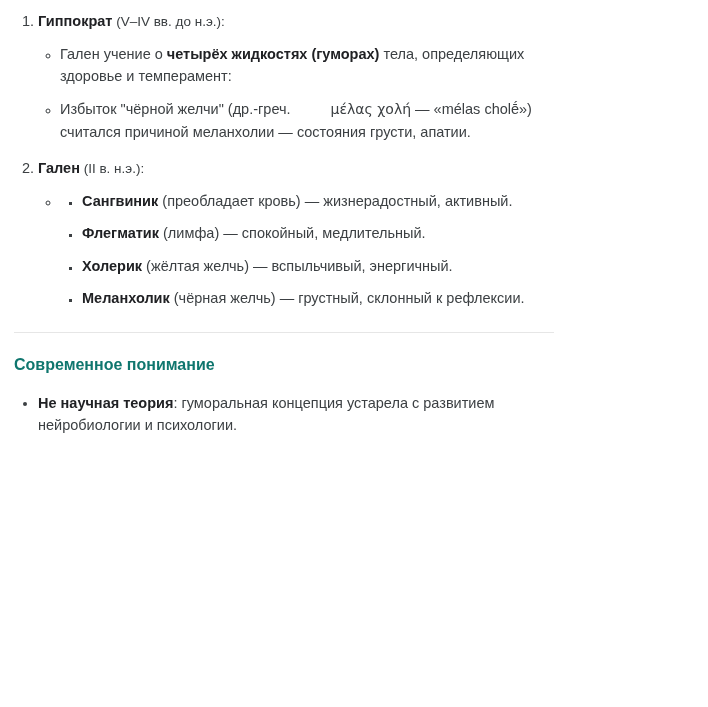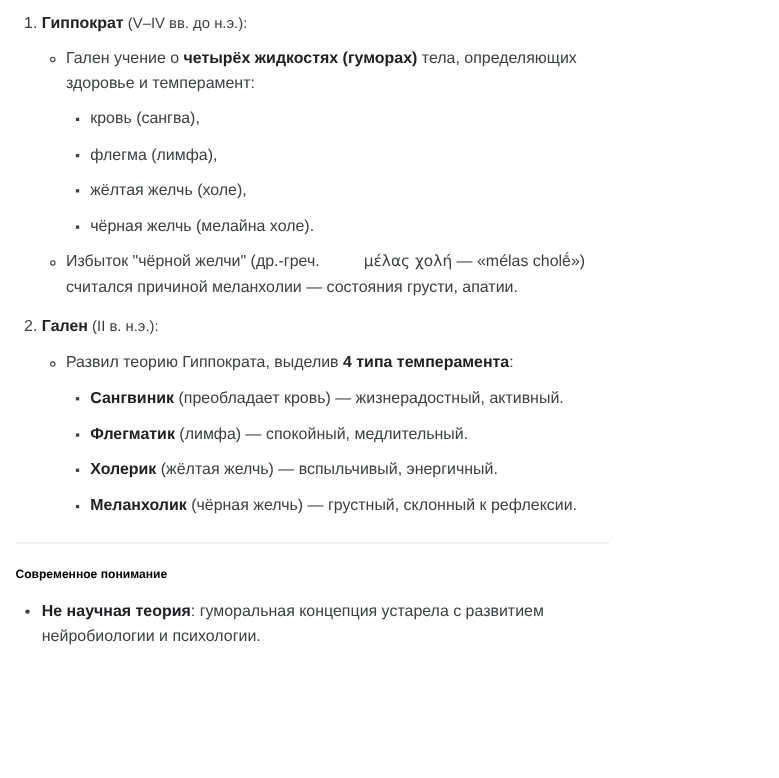--- a/index.html
+++ b/index.html
@@ -63,23 +63,23 @@
   }
   .small-caps {
     font-size: 13.5px;
   }
   hr.sep {
     border: none;
     border-top: 1px solid #e6e6e6;
     margin: 22px 0 20px 0;
   }
   h3.section {
-    font-size: 11px;
+    font-size: 16px;
     font-weight: bold;
-    color: #000000;
+    color: #0f766e;
     margin: 0 0 14px 0;
   }
   ul.bullets {
     margin: 0;
     padding-left: 24px;
     list-style-type: disc;
   }
   ul.bullets > li {
     margin-bottom: 10px;
   }
@@ -94,38 +94,31 @@
 
 <div class="page">
 
   <ol class="lvl1">
 
     <li>
       <span class="txt"><b>Гиппократ</b><span class="small-caps"> (V–IV вв. до н.э.):</span></span>
       <ul class="lvl2">
         <li>
           <span class="txt"><span>Гален учение о </span><b>четырёх жидкостях (гуморах)</b><span> тела, определяющих здоровье и темперамент:</span></span>
-          <ul class="lvl3">
-            <li><span class="txt">кровь (сангва),</span></li>
-            <li><span class="txt">флегма (лимфа),</span></li>
-            <li><span class="txt">жёлтая желчь (холе),</span></li>
-            <li><span class="txt">чёрная желчь (мелайна холе).</span></li>
-          </ul>
         </li>
         <li>
           <span class="txt"><span>Избыток "чёрной желчи" (др.-греч. </span><span class="greek">μέλας χολή</span><span> — «mélas cholḗ») считался причиной меланхолии — состояния грусти, апатии.</span></span>
         </li>
       </ul>
     </li>
 
     <li>
       <span class="txt"><b>Гален</b><span class="small-caps"> (II в. н.э.):</span></span>
       <ul class="lvl2">
         <li>
-          <span class="txt"><span>Развил теорию Гиппократа, выделив </span><b>4 типа темперамента</b><span>:</span></span>
           <ul class="lvl3">
             <li><span class="txt"><b>Сангвиник</b><span> (преобладает кровь) — жизнерадостный, активный.</span></span></li>
             <li><span class="txt"><b>Флегматик</b><span> (лимфа) — спокойный, медлительный.</span></span></li>
             <li><span class="txt"><b>Холерик</b><span> (жёлтая желчь) — вспыльчивый, энергичный.</span></span></li>
             <li><span class="txt"><b>Меланхолик</b><span> (чёрная желчь) — грустный, склонный к рефлексии.</span></span></li>
           </ul>
         </li>
       </ul>
     </li>
 

